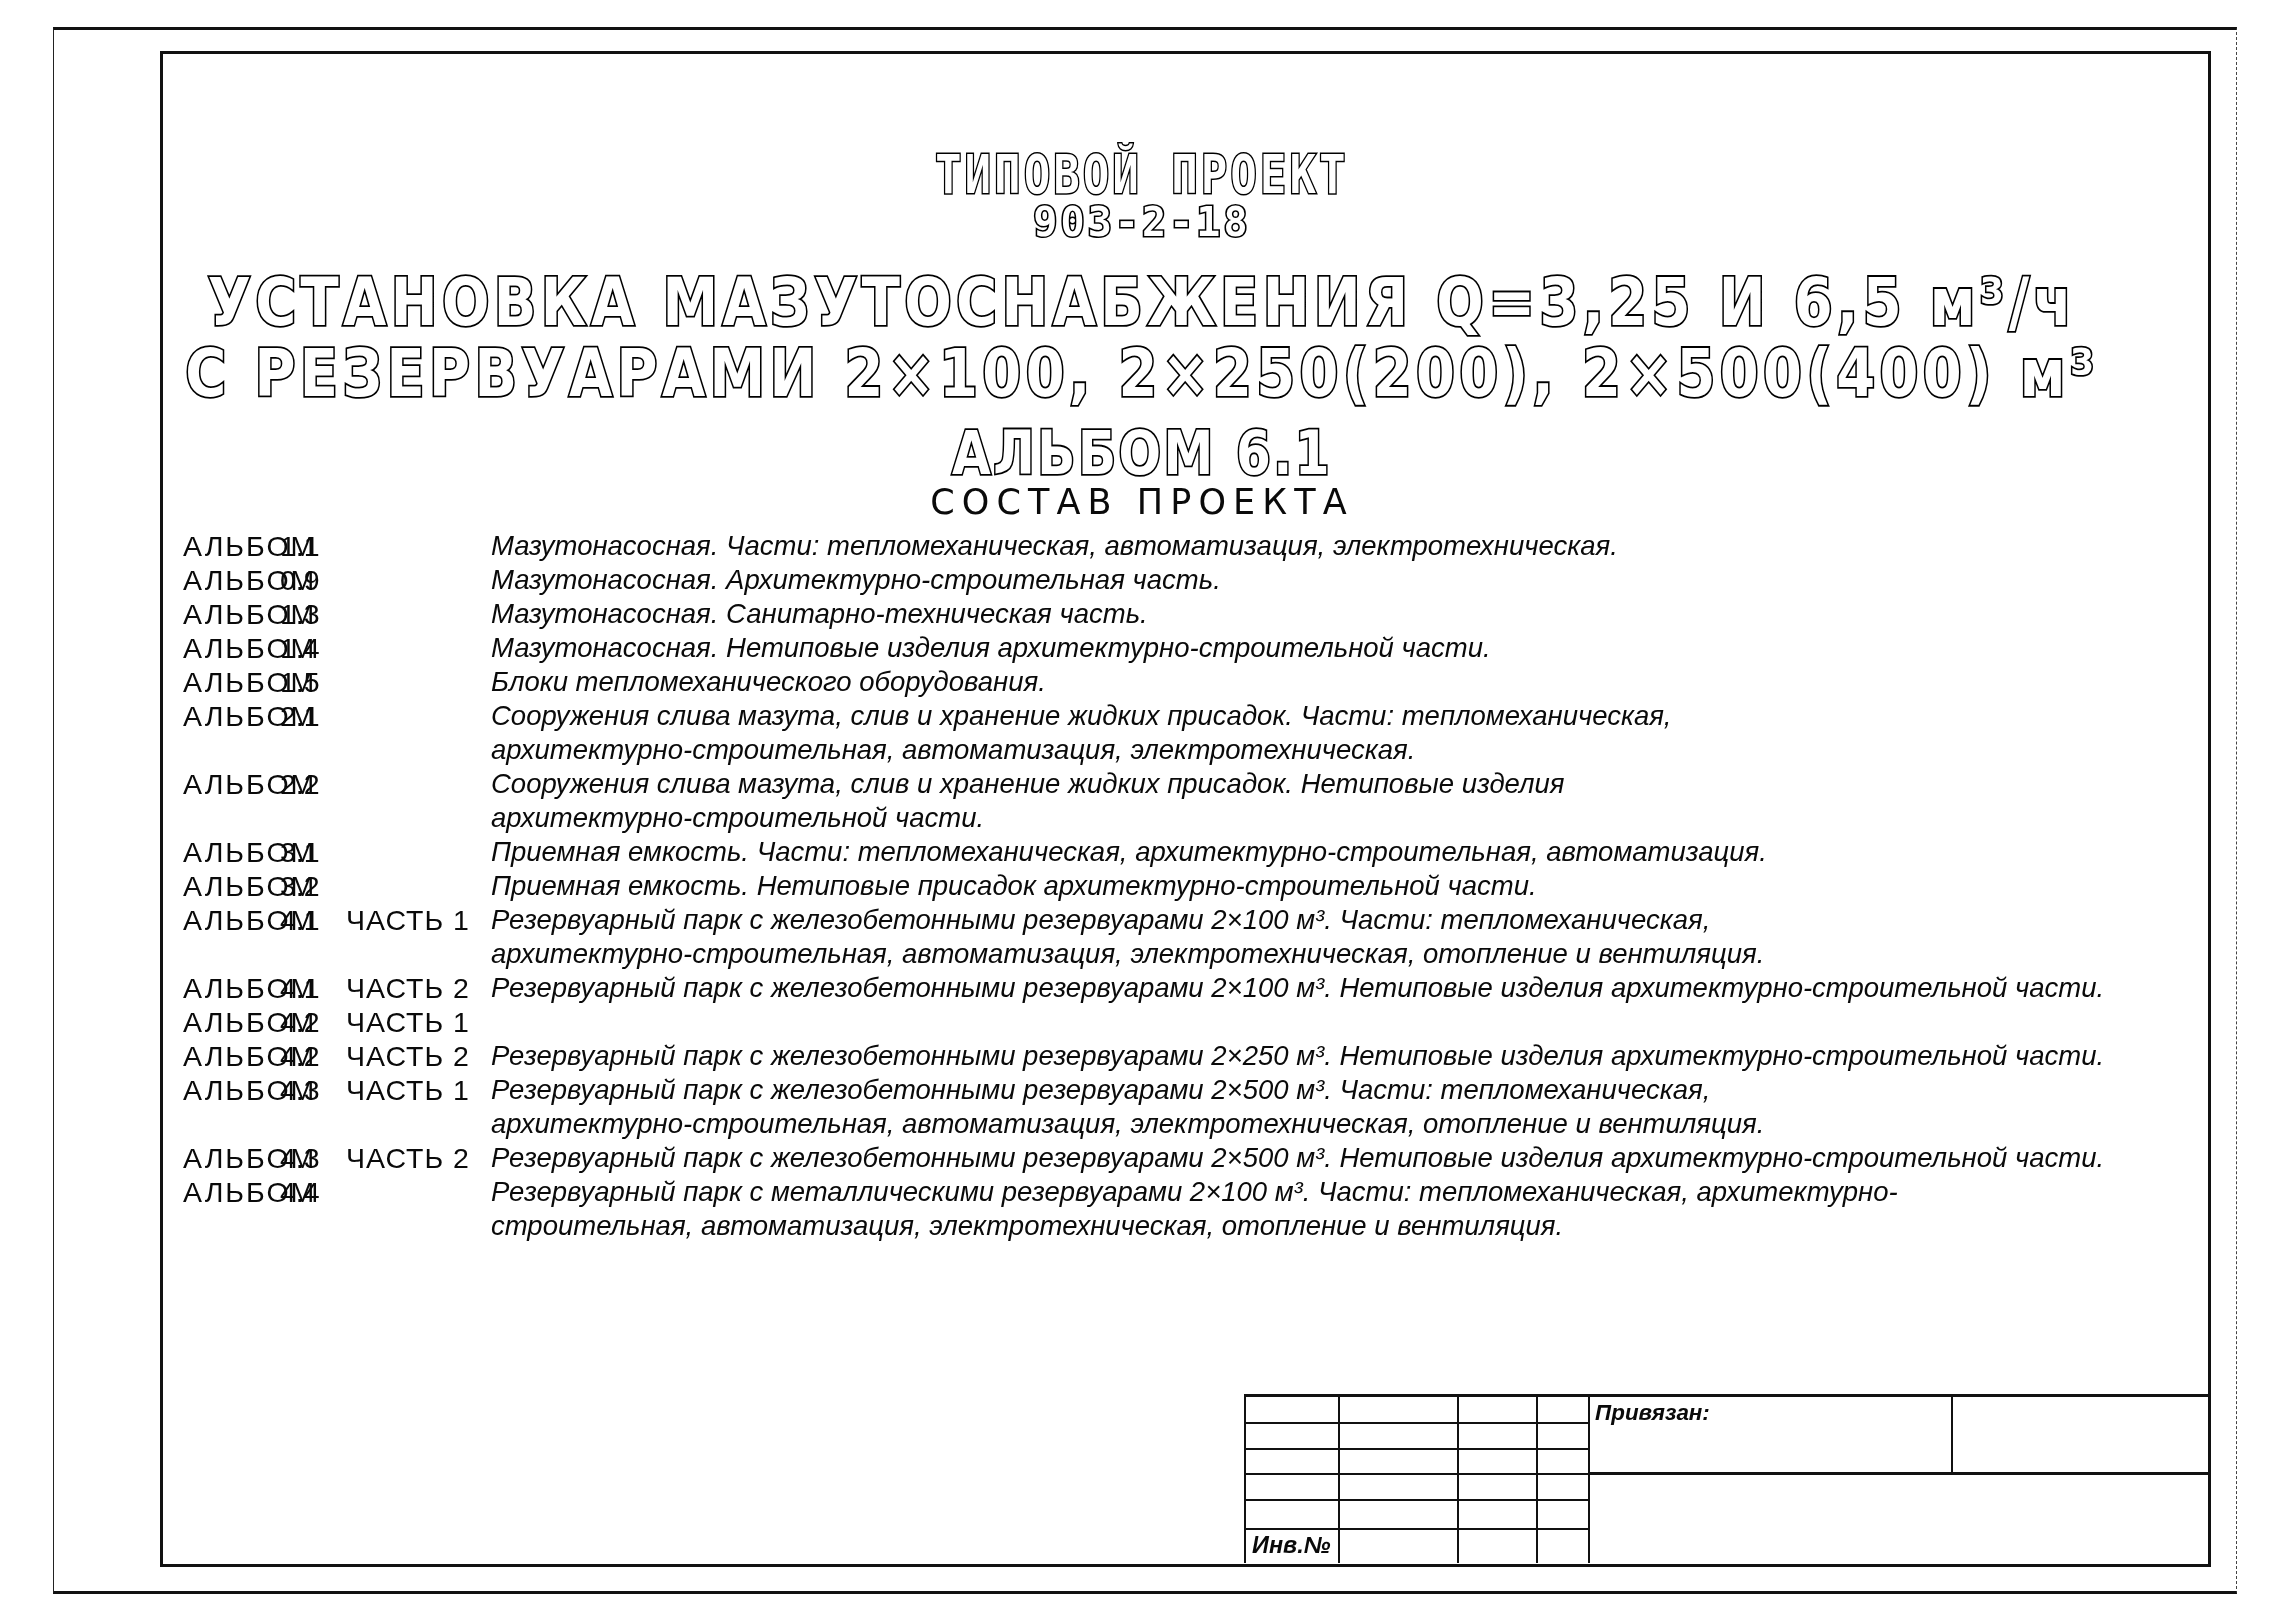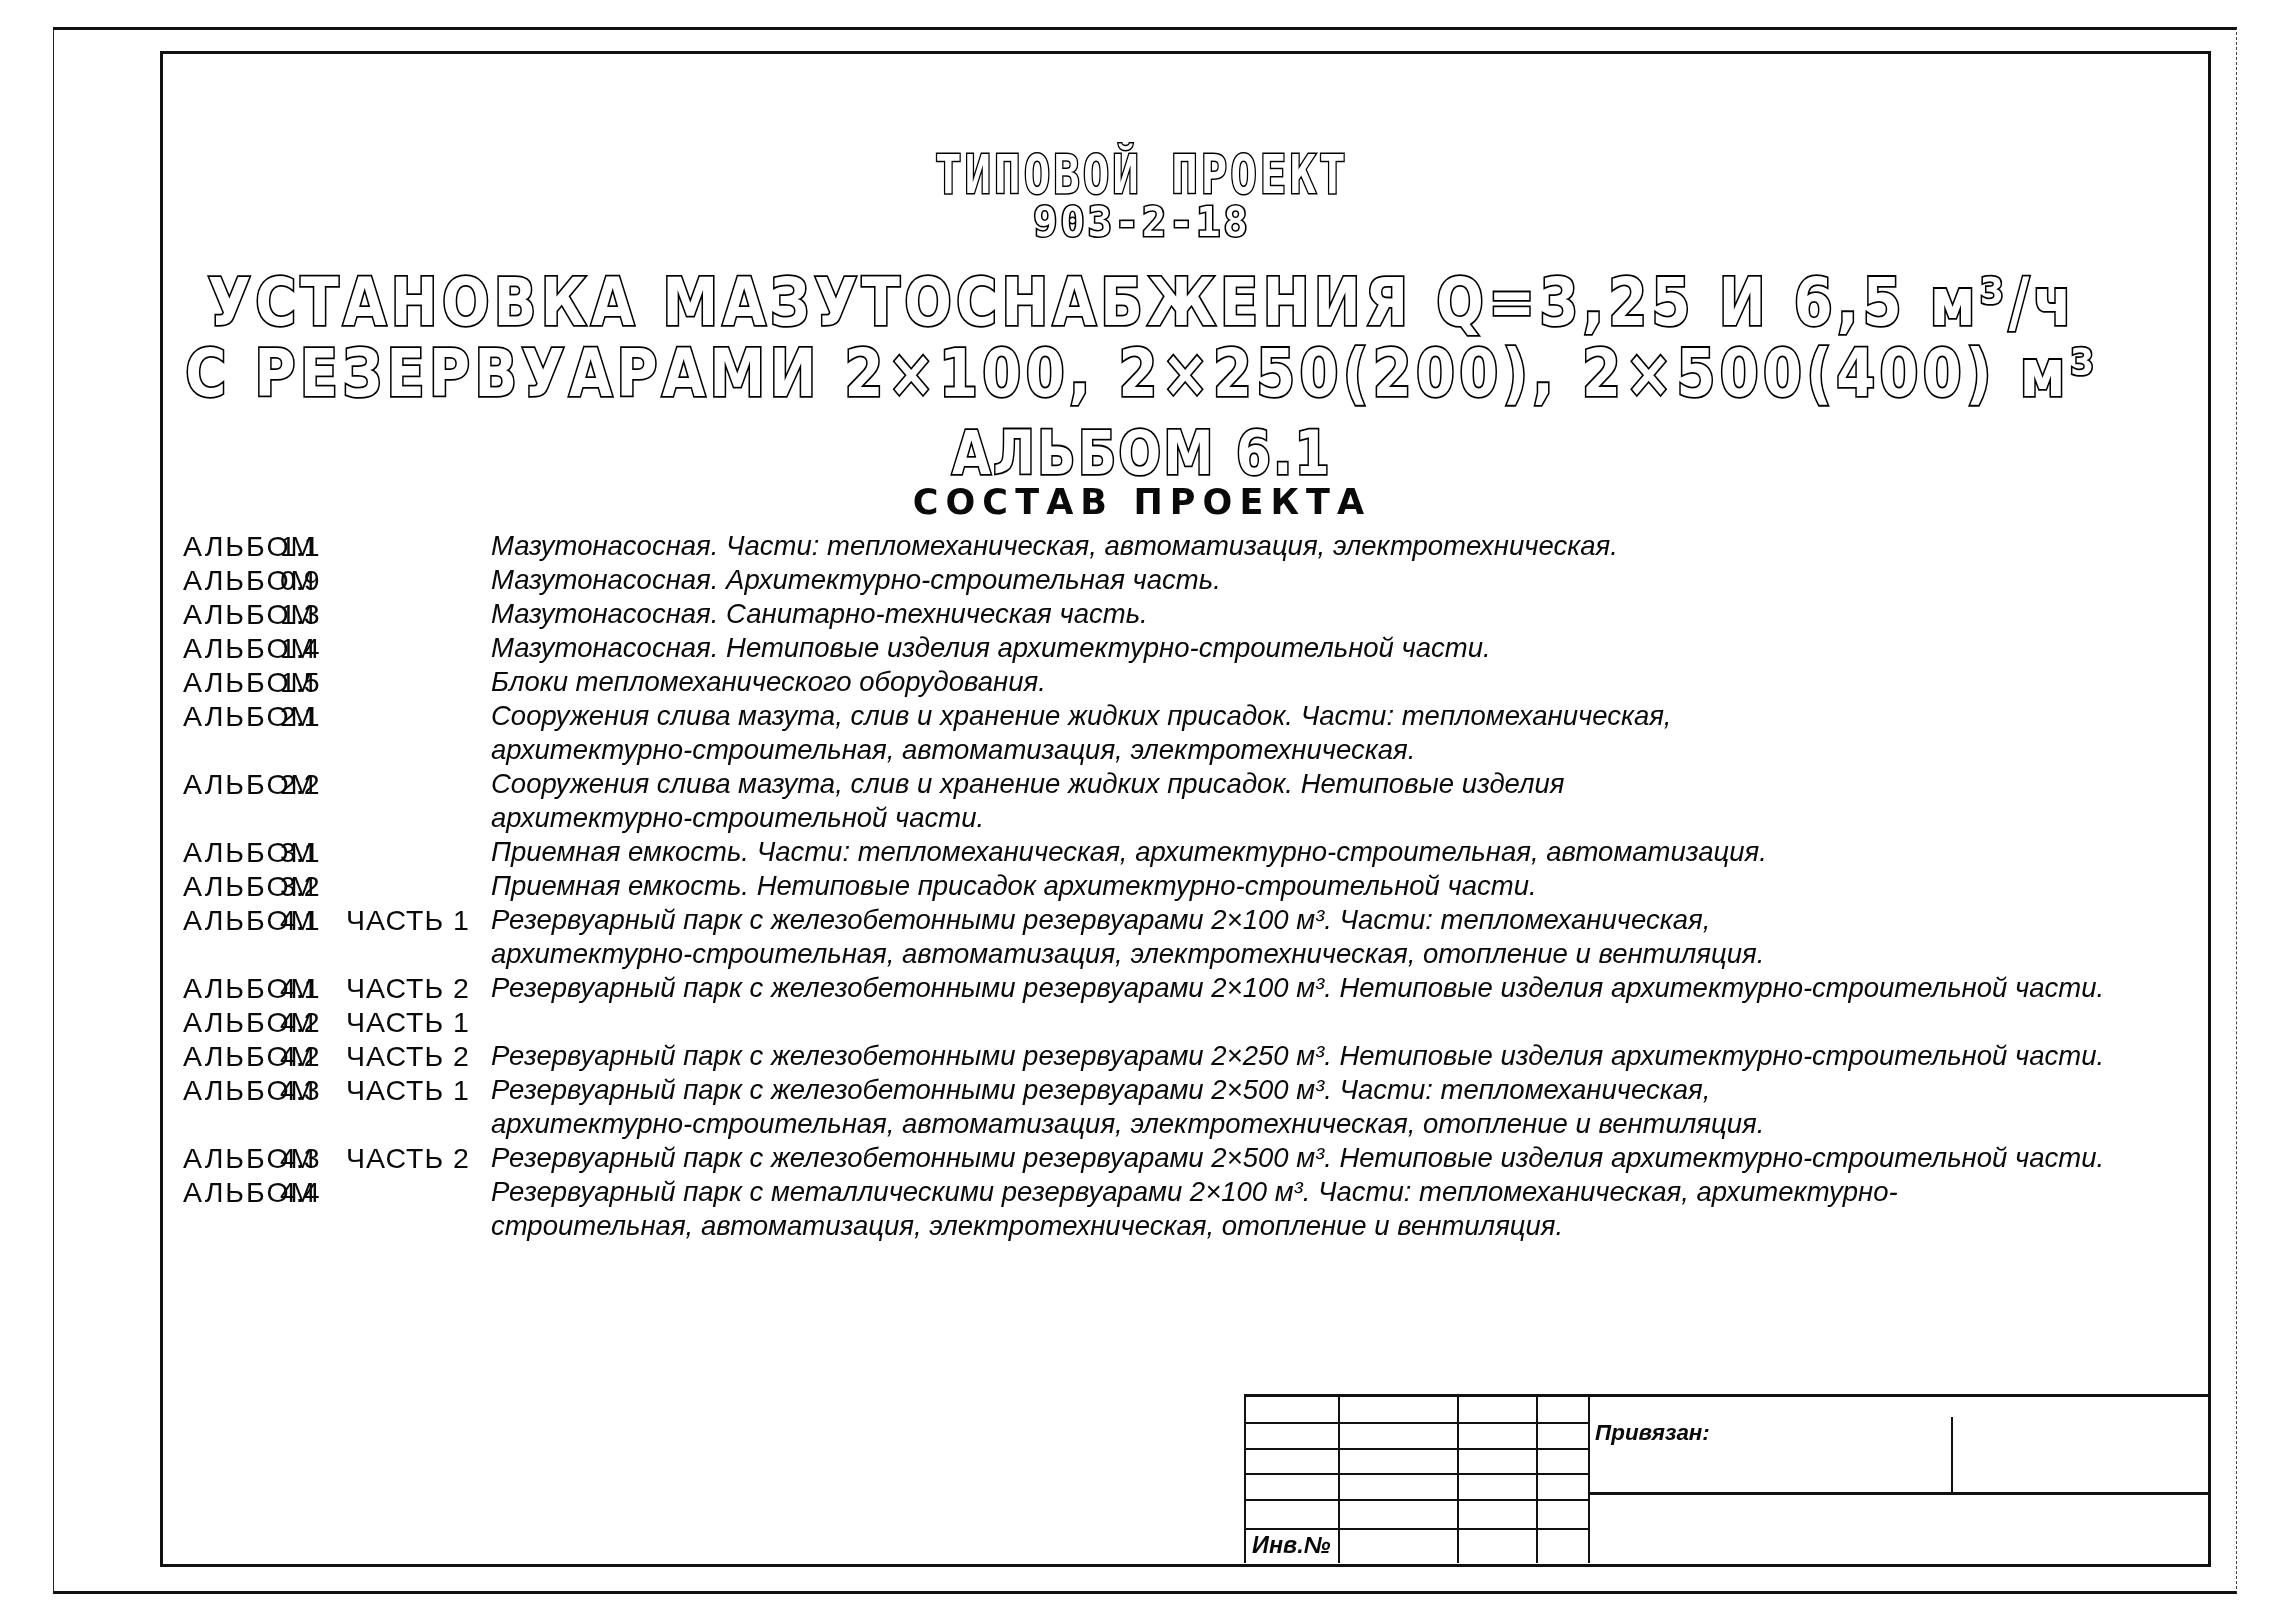--- a/index.html
+++ b/index.html
@@ -6,33 +6,33 @@
   body { width:2284px; height:1623px; position:relative; overflow:hidden; font-family:"Liberation Sans Narrow","Liberation Sans", sans-serif; color:#0a0a0a; }
   .outer-frame { position:absolute; left:53px; top:26.5px; width:2184px; height:1567px; border-top:3.1px solid #111; border-bottom:3.1px solid #111; border-left:1.5px solid #222; border-right:1.5px dashed #444; box-sizing:border-box; }
   .inner-frame { position:absolute; left:160px; top:51px; width:2051px; height:1516px; border:3.1px solid #111; box-sizing:border-box; }
   .center { position:absolute; left:0; width:2284px; text-align:center; }
   .hdr-title { top:144px; font-size:53px; font-weight:bold; letter-spacing:4.1px; transform:scaleX(0.82); color:#fff; -webkit-text-stroke:3.1px #000; paint-order:stroke; font-family:"DejaVu Sans Mono", monospace; }
   .hdr-num { top:199px; font-size:40px; font-weight:bold; letter-spacing:3.1px; color:#fff; -webkit-text-stroke:3.1px #000; paint-order:stroke; font-family:"DejaVu Sans Mono", monospace; }
   .big { font-size:65px; font-weight:bold; letter-spacing:5.1px; color:#fff; -webkit-text-stroke:3.6px #000; paint-order:stroke; font-family:"DejaVu Sans", sans-serif; transform:scaleX(0.86); }
   .big-1 { top:265px; }
   .big-2 { top:336px; }
   .album-title { top:417px; font-size:61px; font-weight:bold; letter-spacing:3.1px; color:#fff; -webkit-text-stroke:3.6px #000; paint-order:stroke; font-family:"DejaVu Sans", sans-serif; transform:scaleX(0.82); }
-  .composition { top:482px; font-size:35px; letter-spacing:7.1px; font-family:"DejaVu Sans", sans-serif; font-weight:bold; }
+  .composition { top:482px; font-size:35px; letter-spacing:7.1px; font-family:"DejaVu Sans", sans-serif; font-weight:normal; }
   .list { position:absolute; left:183px; top:529px; width:2025px; }
   .row { display:flex; font-size:28.5px; line-height:34px; }
   .c-album { width:97px; flex:none; letter-spacing:2px; }
   .c-num { width:66px; flex:none; }
   .c-part { width:145px; flex:none; letter-spacing:1px; }
   .c-desc { flex:1; font-style:italic; transform-origin:left; font-family:"Liberation Sans", sans-serif; font-size:27.5px; }
   .c-desc .line { display:block; white-space:nowrap; }
   .titleblock { position:absolute; left:1244px; top:1394px; width:964px; height:169px; border-top:3.6px solid #111; border-left:2px solid #111; box-sizing:border-box; }
   .tb-grid { position:absolute; left:0; top:0; width:344px; height:140px; }
   .tb-hline { position:absolute; left:0; width:344px; height:0; border-top:2.5px solid #111; }
   .tb-vline { position:absolute; top:0; height:166px; border-left:2px solid #111; }
-  .tb-right { position:absolute; left:344px; top:0; width:621px; height:166px;margin-top:20px; }
+  .tb-right { position:absolute; left:344px; top:0; width:621px; height:166px; }
   .tb-label { position:absolute; font-size:22.4px; font-weight:bold; font-style:italic; font-family:"Liberation Sans", sans-serif; }
 </style>
 </head>
 <body>
 
 <div class="outer-frame"></div>
 <div class="inner-frame"></div>
 
 <div class="center hdr-title">ТИПОВОЙ ПРОЕКТ</div>
 <div class="center hdr-num">903-2-18</div>

